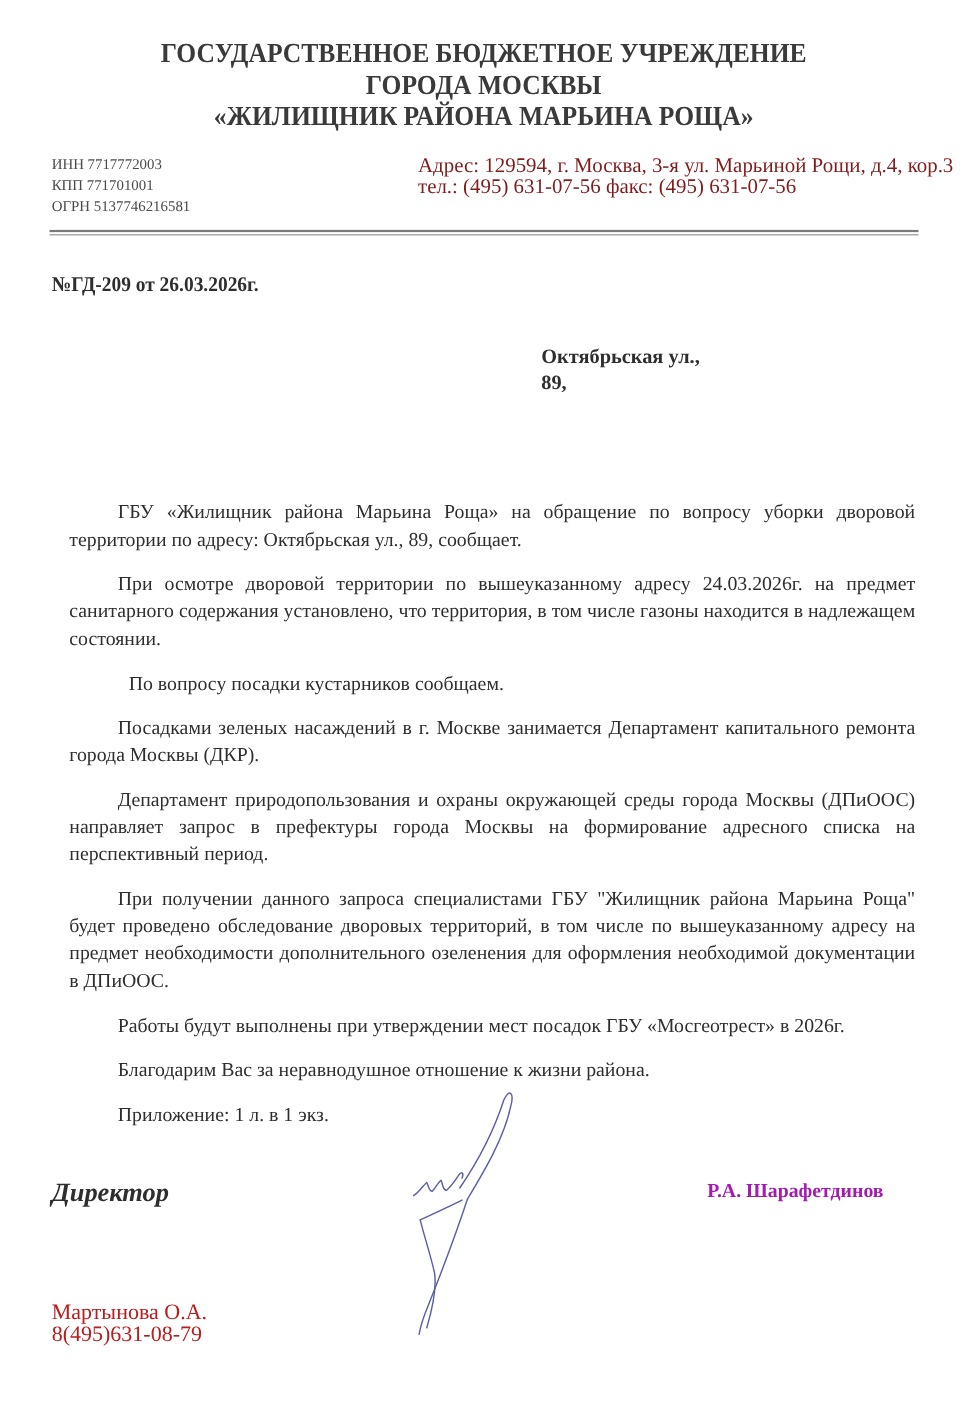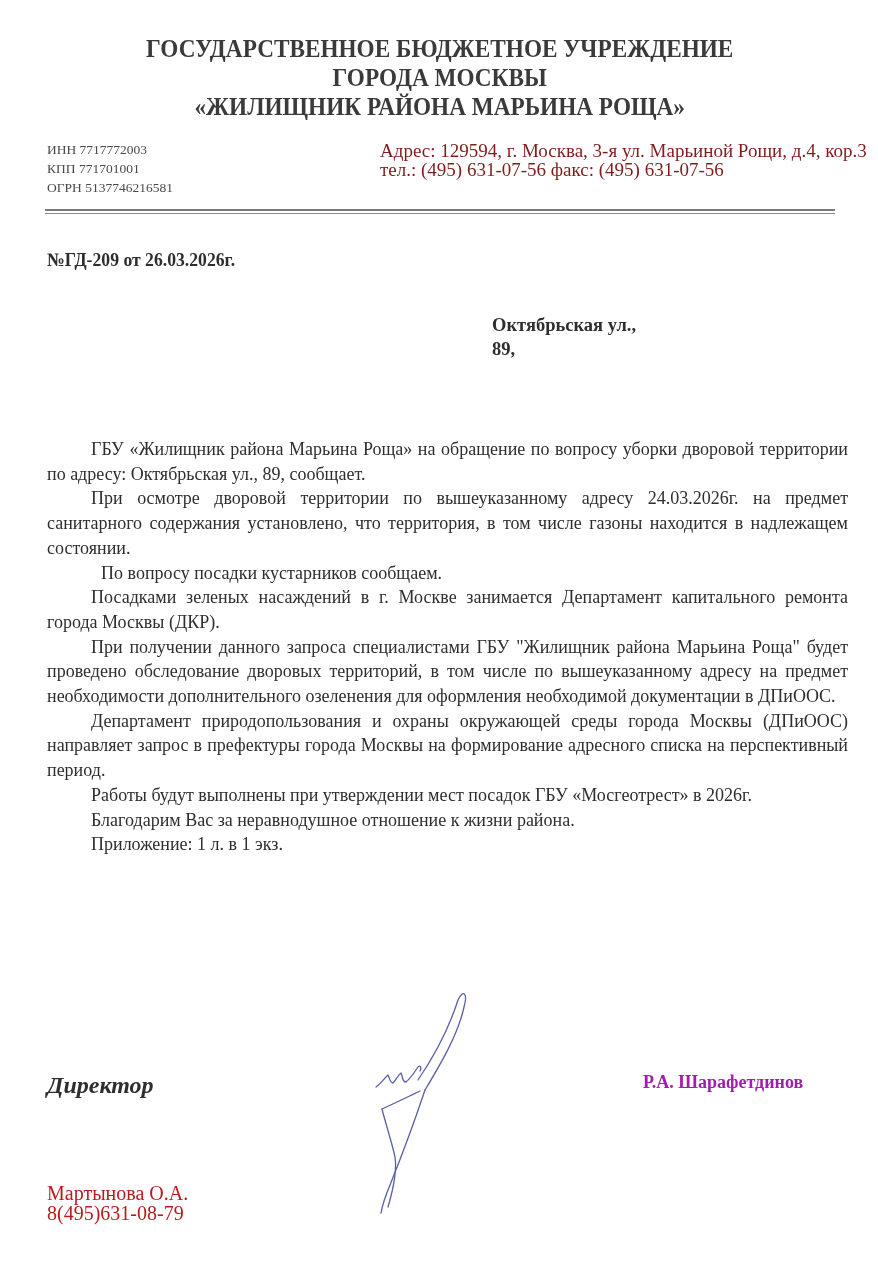--- a/index.html
+++ b/index.html
@@ -58,21 +58,21 @@
       font-weight: bold; font-size: 18.5px; line-height: 24px; color: #2e2e2e;
       white-space: nowrap;
     }
 
     
     .body-text {
       position: absolute; left: 47px; top: 437px; width: 801px;
       font-size: 18px; line-height: 24.7px; color: #2e2e2e;
     }
     .body-text p {
-      margin: 0;
+      margin: 16px;
       text-align: justify;
       text-indent: 44px;
       transform-origin: 0 0;
     }
     .body-text p.no-justify { text-align: left; }
     .body-text p.indent-extra { text-indent: 54px; }
 
     
     .sign-role {
       position: absolute; left: 47px; top: 1072px;
@@ -122,22 +122,22 @@
   <div class="recipient">
     <div>Октябрьская ул.,</div>
     <div>89,</div>
   </div>
 
   <div class="body-text">
     <p>ГБУ «Жилищник района Марьина Роща» на обращение по вопросу уборки дворовой территории по адресу: Октябрьская ул., 89, сообщает.</p>
     <p>При осмотре дворовой территории по вышеуказанному адресу 24.03.2026г. на предмет санитарного содержания установлено, что территория, в том числе газоны находится в надлежащем состоянии.</p>
     <p class="no-justify indent-extra">По вопросу посадки кустарников сообщаем.</p>
     <p>Посадками зеленых насаждений в г. Москве занимается Департамент капитального ремонта города Москвы (ДКР).</p>
+    <p>Департамент природопользования и охраны окружающей среды города Москвы (ДПиООС) направляет запрос в префектуры города Москвы на формирование адресного списка на перспективный период.</p>
     <p>При получении данного запроса специалистами ГБУ "Жилищник района Марьина Роща" будет проведено обследование дворовых территорий, в том числе по вышеуказанному адресу на предмет необходимости дополнительного озеленения для оформления необходимой документации в ДПиООС.</p>
-    <p>Департамент природопользования и охраны окружающей среды города Москвы (ДПиООС) направляет запрос в префектуры города Москвы на формирование адресного списка на перспективный период.</p>
     <p>Работы будут выполнены при утверждении мест посадок ГБУ «Мосгеотрест» в 2026г.</p>
     <p class="no-justify">Благодарим Вас за неравнодушное отношение к жизни района.</p>
     <p class="no-justify">Приложение: 1 л. в 1 экз.</p>
   </div>
 
   <div class="sign-role">Директор</div>
 
   <svg class="signature" viewBox="0 0 150 230" xmlns="http://www.w3.org/2000/svg">
     <g fill="none" stroke="#5a5fa8" stroke-width="1.3" stroke-linecap="round" stroke-linejoin="round">
 

